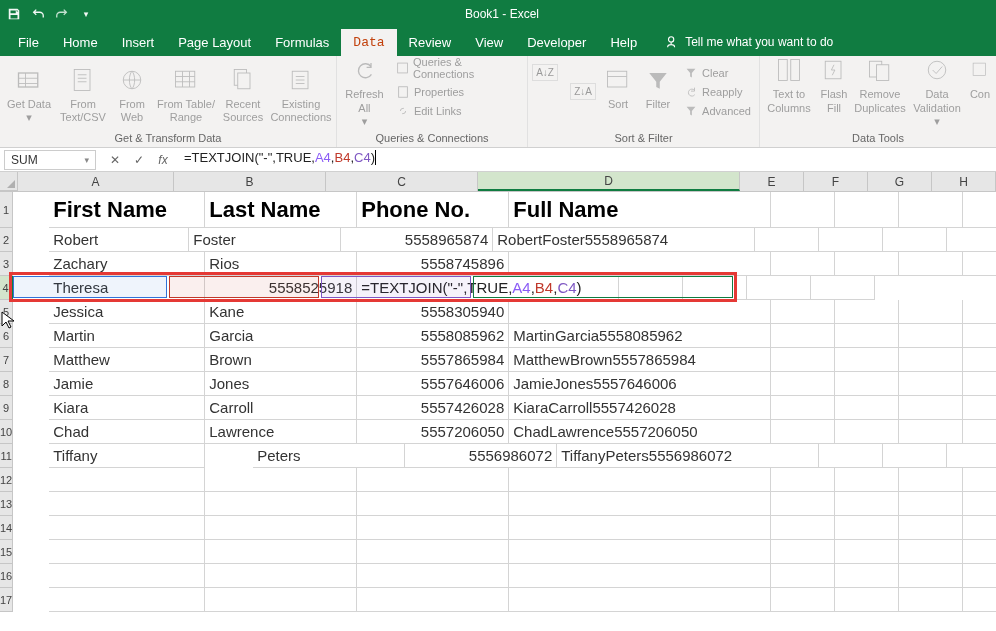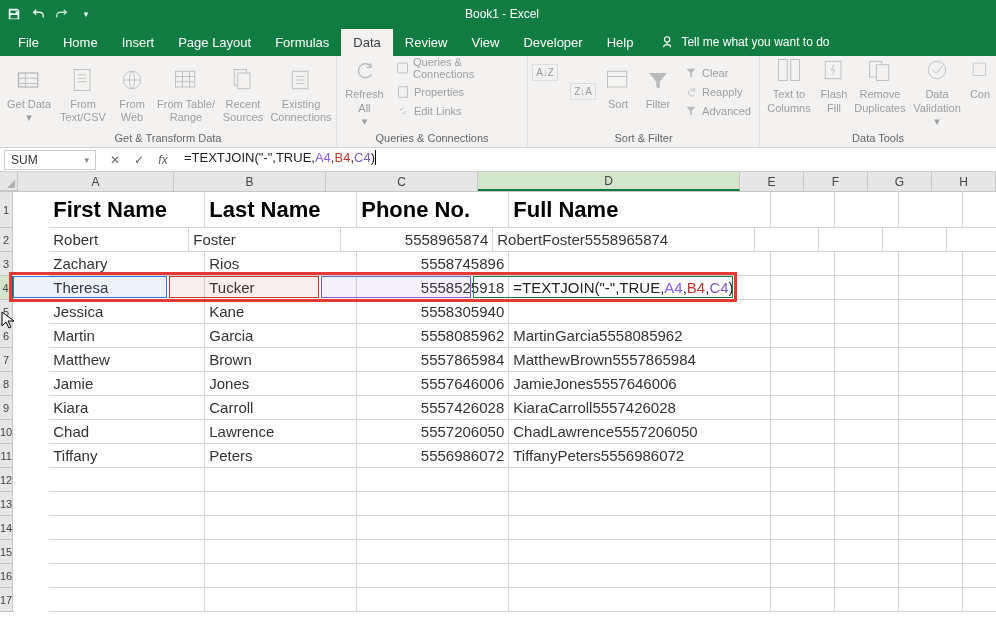--- a/index.html
+++ b/index.html
@@ -5,21 +5,21 @@
 * { margin: 0; padding: 0; box-sizing: border-box; font-family: 'Segoe UI', Tahoma, sans-serif; }
 body { width: 996px; height: 631px; overflow: hidden; background: #fff; font-size: 12px; color: #333; }
 
 .titlebar { background: #107c41; height: 28px; display: flex; align-items: center; padding: 0 6px; color: #fff; }
 .qat { display: flex; gap: 8px; align-items: center; }
 .qat-icon { width: 16px; height: 16px; display: flex; align-items: center; justify-content: center; opacity: 0.95; }
 .titlebar-title { flex: 1; text-align: center; font-size: 12px; color: #fff; }
 
 .ribbon-tabs { background: #107c41; height: 28px; display: flex; align-items: center; padding-left: 6px; }
 .ribbon-tab { padding: 6px 12px; color: #fff; font-size: 13px; cursor: pointer; }
-.ribbon-tab.active { background: #f3f2f1; color: #404040; }
+.ribbon-tab.active { background: #f3f2f1; color: #c2410c; font-family: Liberation Mono, monospace; }
 .tell-me { display: flex; align-items: center; gap: 6px; color: #fff; margin-left: 16px; font-size: 12px; }
 
 .ribbon-content { background: #f3f2f1; height: 92px; display: flex; border-bottom: 1px solid #d0d0d0; }
 .ribbon-group { display: flex; flex-direction: column; justify-content: flex-end; border-right: 1px solid #e1e1e1; padding: 2px 2px 0 2px; }
 .ribbon-group-buttons { display: flex; flex: 1; align-items: flex-start; padding-top: 4px; gap: 0px; }
 .ribbon-btn-large { display: flex; flex-direction: column; align-items: center; justify-content: flex-start; width: 54px; padding: 2px 0; color: #9e9e9e; font-size: 11px; text-align: center; line-height: 1.2; cursor: pointer; }
 .ribbon-btn-icon { width: 32px; height: 32px; margin-bottom: 2px; display: flex; align-items: center; justify-content: center; }
 .ribbon-group-label { text-align: center; font-size: 11px; color: #666; padding: 2px 0 3px 0; }
 .ribbon-btn-small { display: flex; align-items: center; gap: 4px; font-size: 11px; padding: 2px 4px; color: #9e9e9e; cursor: pointer; }
 .ribbon-btn-stack { display: flex; flex-direction: column; padding: 2px; gap: 1px; }
@@ -388,21 +388,20 @@
           <div class="cell" style="width: 152px;">Rios</div>
           <div class="cell right" style="width: 152px;">5558745896</div>
           <div class="cell" style="width: 262px;"></div>
           <div class="cell" style="width: 64px;"></div>
           <div class="cell" style="width: 64px;"></div>
           <div class="cell" style="width: 64px;"></div>
           <div class="cell" style="width: 64px;"></div>
         </div>
         <div class="grid-row">
           <div class="cell" style="width: 156px;">Theresa</div>
-          <div class="cell" style="width: 152px;">Tucker</div>
           <div class="cell right" style="width: 152px;">5558525918</div>
           <div class="cell formula-cell" style="width: 262px;">
             <span class="formula-token-text">=TEXTJOIN("-",TRUE,</span>
             <span class="formula-token-a4">A4</span>
             <span class="formula-token-text">,</span>
             <span class="formula-token-b4">B4</span>
             <span class="formula-token-text">,</span>
             <span class="formula-token-c4">C4</span>
             <span class="formula-token-text">)</span>
           </div>
@@ -466,21 +465,21 @@
           <div class="cell" style="width: 152px;">Lawrence</div>
           <div class="cell right" style="width: 152px;">5557206050</div>
           <div class="cell" style="width: 262px;">ChadLawrence5557206050</div>
           <div class="cell" style="width: 64px;"></div>
           <div class="cell" style="width: 64px;"></div>
           <div class="cell" style="width: 64px;"></div>
           <div class="cell" style="width: 64px;"></div>
         </div>
         <div class="grid-row">
           <div class="cell" style="width: 156px;">Tiffany</div>
-          <div class="cell" style="width: 152px;">Peters</div>
+          <div class="cell" style="width: 152px; margin-left: 48px;">Peters</div>
           <div class="cell right" style="width: 152px;">5556986072</div>
           <div class="cell" style="width: 262px;">TiffanyPeters5556986072</div>
           <div class="cell" style="width: 64px;"></div>
           <div class="cell" style="width: 64px;"></div>
           <div class="cell" style="width: 64px;"></div>
           <div class="cell" style="width: 64px;"></div>
         </div>
         <div class="grid-row">
           <div class="cell" style="width: 156px;"></div>
           <div class="cell" style="width: 152px;"></div>

